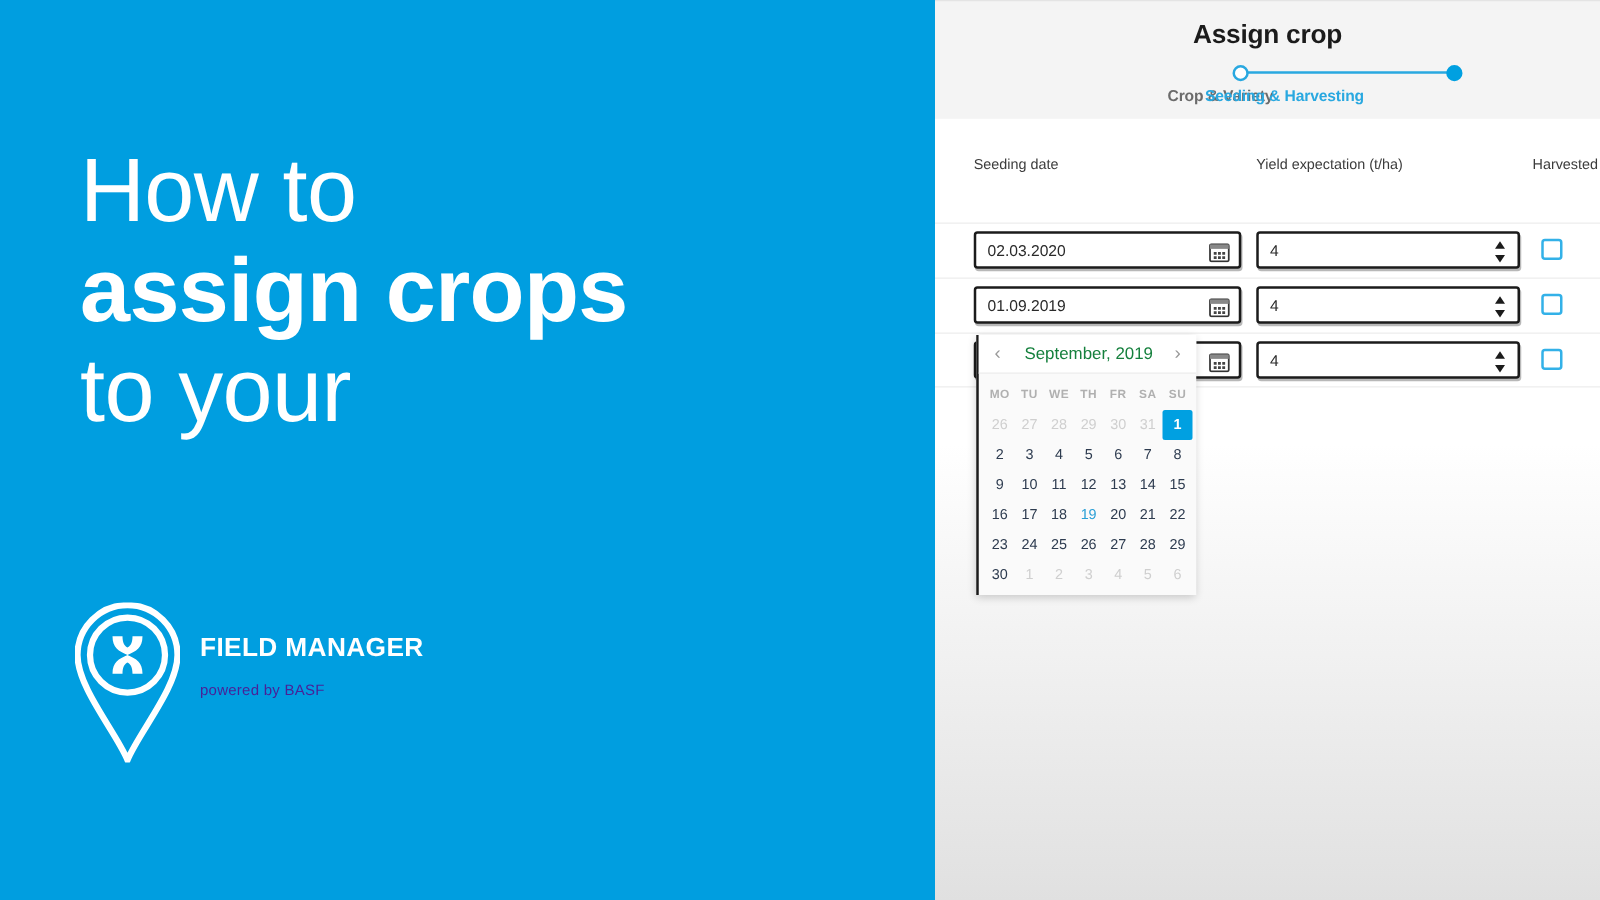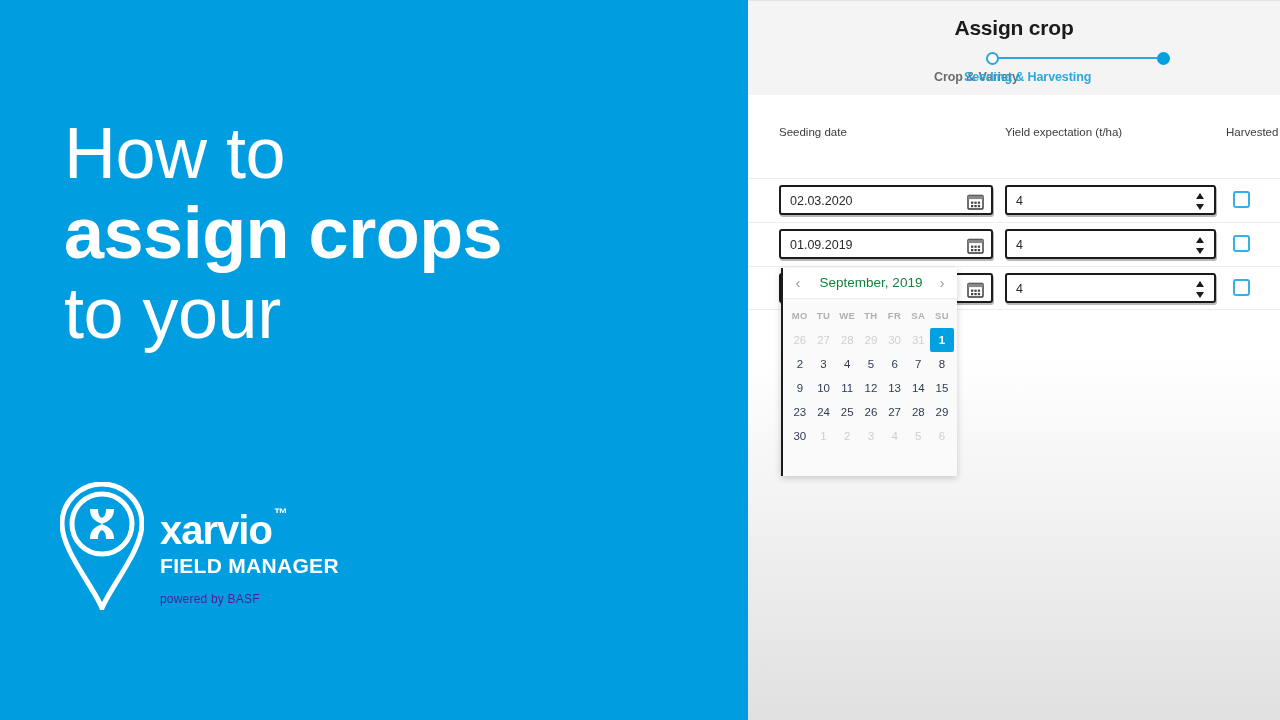--- a/index.html
+++ b/index.html
@@ -178,21 +178,20 @@
     <span class="ln">to your</span>
   </div>
 
   <div id="logo-lockup">
     <svg id="logo-pin" viewBox="0 0 84 128">
       <path d="M42 2 C20 2 2 20 2 42 c0 26 31 62 40 84 c9-22 40-58 40-84 C82 20 64 2 42 2 Z" fill="none" stroke="#ffffff" stroke-width="5"></path>
       <circle cx="42" cy="42" r="30" fill="none" stroke="#ffffff" stroke-width="5"></circle>
       <path d="M30 27 c0 9 5 12 12 15 c-7 3 -12 6 -12 15 l0 0 l8 0 c0-6 2-8 4-9 c2 1 4 3 4 9 l8 0 c0-9 -5-12 -12-15 c7-3 12-6 12-15 l-8 0 c0 6 -2 8 -4 9 c-2-1 -4-3 -4-9 Z" fill="#ffffff"></path>
     </svg>
     <div id="logo-text">
-      <div id="brand-name"><span>xarvio</span><span id="brand-tm">™</span></div>
       <div id="brand-sub">FIELD MANAGER</div>
       <div id="brand-powered">powered by BASF</div>
     </div>
   </div>
 </div>
 
 <div id="right-panel">
 
   <div id="app-header">
     <div id="app-title">Assign crop</div>
@@ -320,20 +319,29 @@
           <div class="cal-row">
             <div class="cal-cell">9</div>
             <div class="cal-cell">10</div>
             <div class="cal-cell">11</div>
             <div class="cal-cell">12</div>
             <div class="cal-cell">13</div>
             <div class="cal-cell">14</div>
             <div class="cal-cell">15</div>
           </div>
           <div class="cal-row">
+            <div class="cal-cell">16</div>
+            <div class="cal-cell">17</div>
+            <div class="cal-cell">18</div>
+            <div class="cal-cell hov">19</div>
+            <div class="cal-cell">20</div>
+            <div class="cal-cell">21</div>
+            <div class="cal-cell">22</div>
+          </div>
+          <div class="cal-row">
             <div class="cal-cell">23</div>
             <div class="cal-cell">24</div>
             <div class="cal-cell">25</div>
             <div class="cal-cell">26</div>
             <div class="cal-cell">27</div>
             <div class="cal-cell">28</div>
             <div class="cal-cell">29</div>
           </div>
           <div class="cal-row">
             <div class="cal-cell">30</div>

